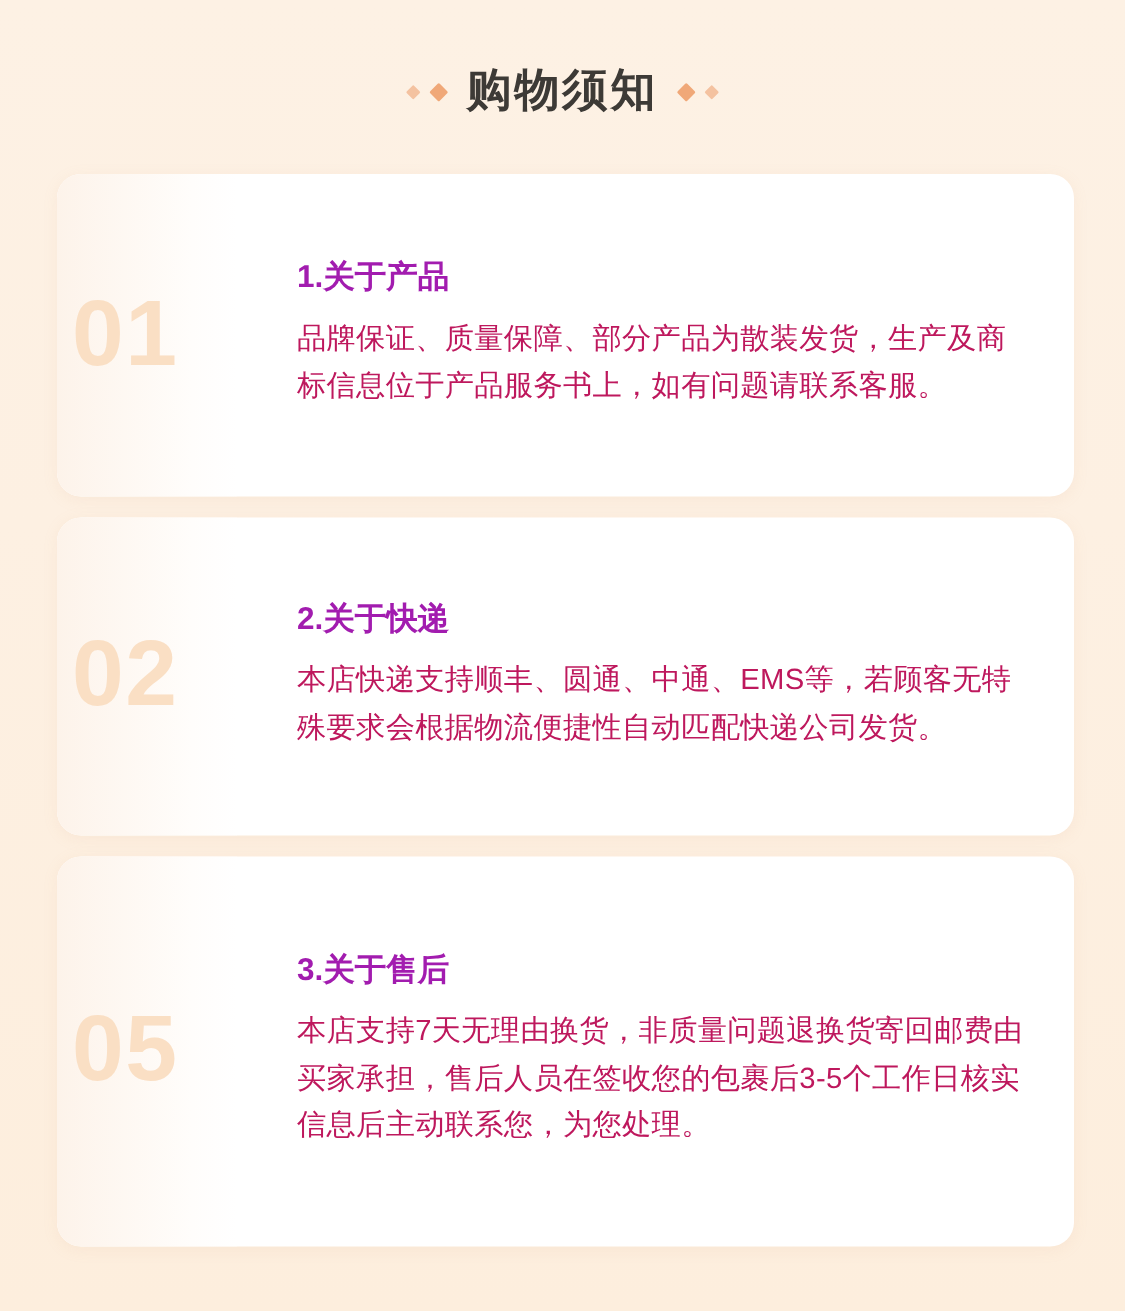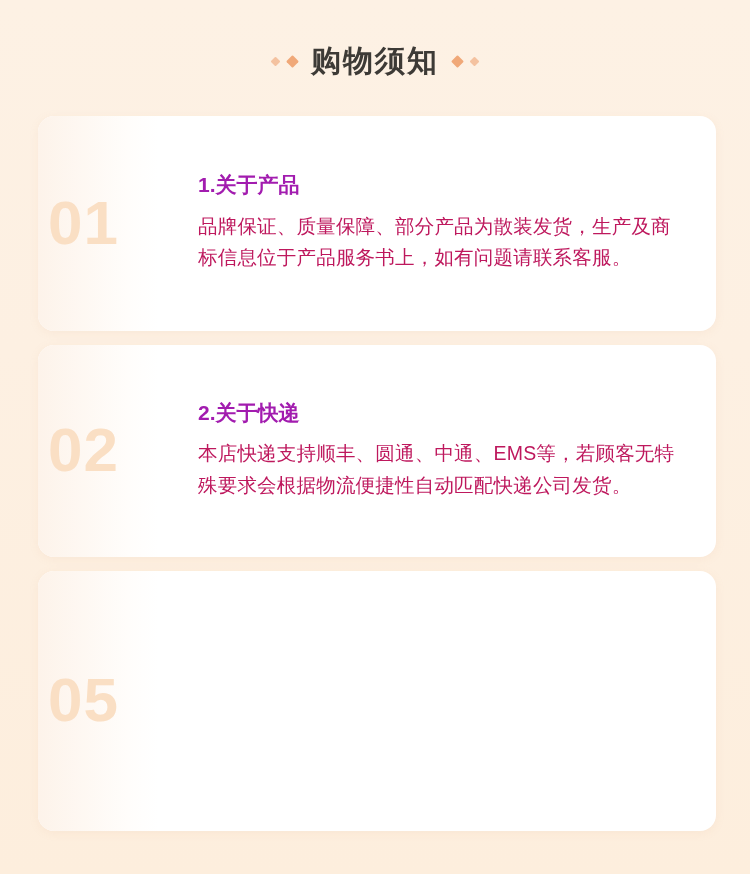--- a/index.html
+++ b/index.html
@@ -152,16 +152,20 @@
     <div class="card card-2">
       <div class="card-num">02</div>
       <div class="card-body">
         <div class="card-title">2.关于快递</div>
         <div class="card-text">本店快递支持顺丰、圆通、中通、EMS等，若顾客无特殊要求会根据物流便捷性自动匹配快递公司发货。</div>
       </div>
     </div>
 
     <div class="card card-3">
       <div class="card-num">05</div>
+      <div class="card-body">
+        <div class="card-title">3.关于售后</div>
+        <div class="card-text">本店支持7天无理由换货，非质量问题退换货寄回邮费由买家承担，售后人员在签收您的包裹后3-5个工作日核实信息后主动联系您，为您处理。</div>
+      </div>
     </div>
 
   </div>
 </div>
 
 </body></html>

